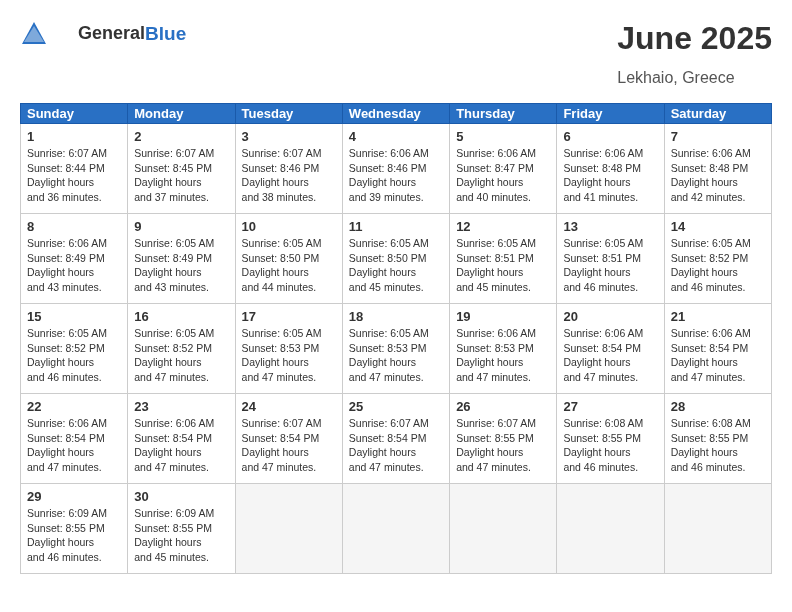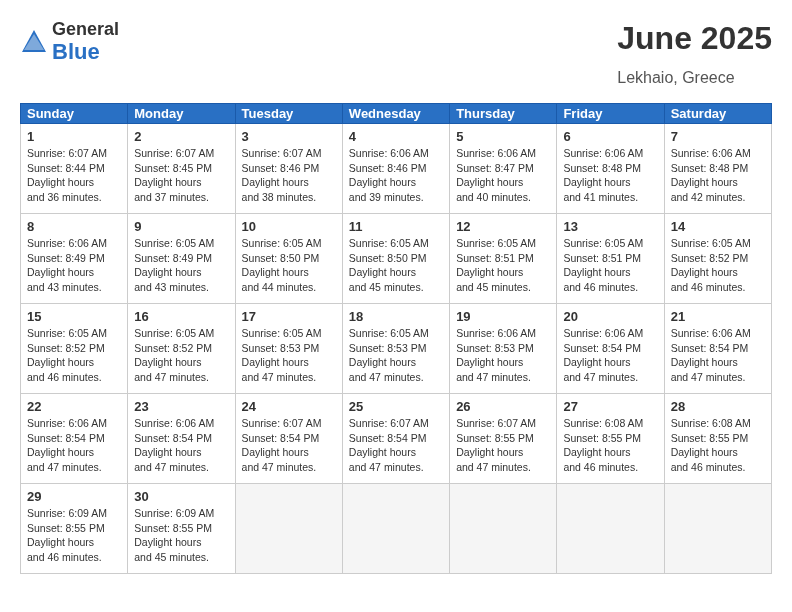--- a/index.html
+++ b/index.html
@@ -15,30 +15,31 @@
       justify-content: space-between;
       align-items: flex-start;
       margin-bottom: 16px;
     }
     .logo {
       display: flex;
       align-items: center;
     }
     .logo-text {
       display: flex;
-      flex-direction: column;
+      flex-direction: row;
       line-height: 1.1;
+      margin-left: 26px;
     }
     .logo-general {
       font-size: 18px;
       font-weight: bold;
       color: #333;
     }
     .logo-blue {
-      font-size: 22px;
+      font-size: 19px;
       font-weight: bold;
       color: #2970c4;
     }
     .logo-icon {
       width: 28px;
       height: 28px;
       margin-right: 4px;
     }
     .title-block {
       text-align: left;

